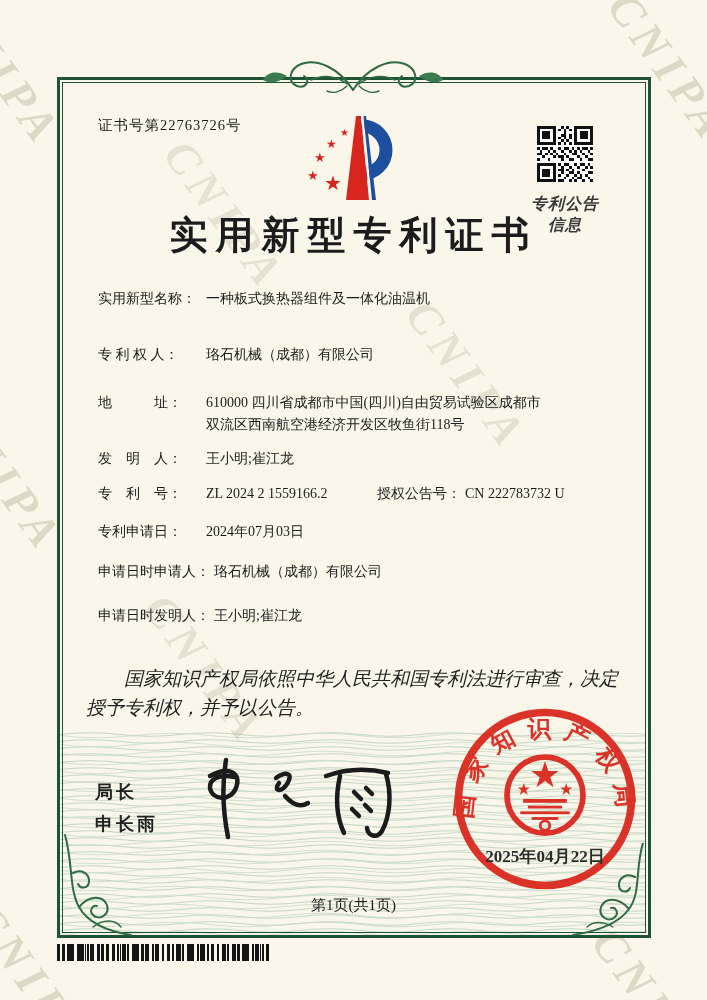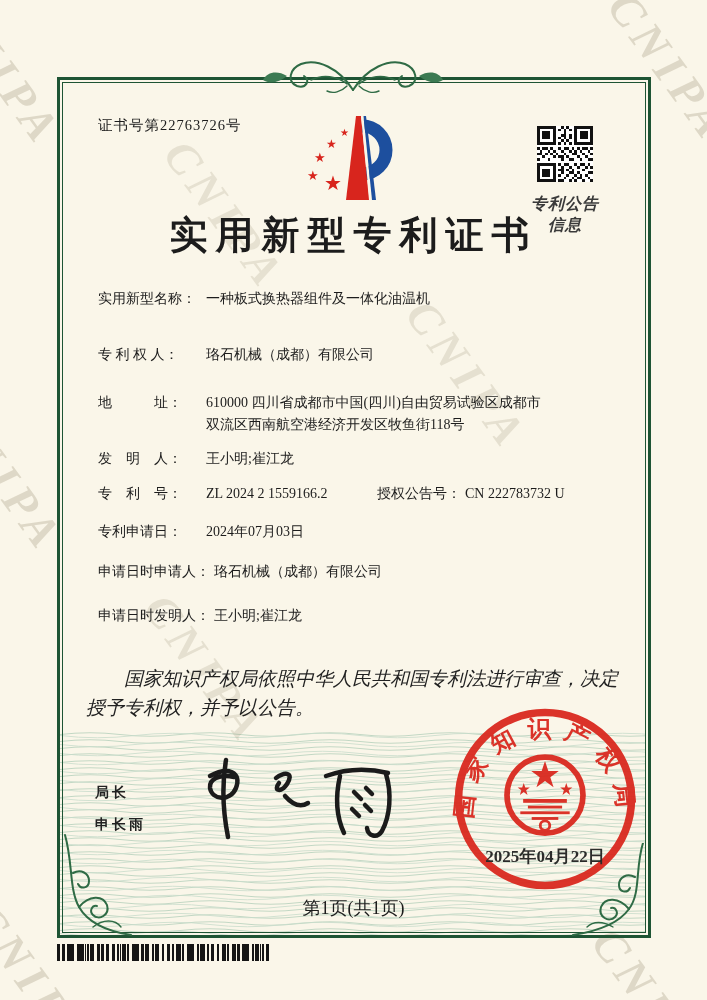--- a/index.html
+++ b/index.html
@@ -26,32 +26,32 @@
   .val{margin-left:4px;}
   .addr{display:flex;}
   .addr .val{width:345px;}
   .pairR{position:absolute;left:279px;top:0;}
   
   .legal{position:absolute;left:86px;top:664px;width:540px;font-size:19px;line-height:29px;
          font-style:italic;z-index:3;color:#222;}
   .legal .l1{text-indent:2em;}
   
   .sigblock{position:absolute;left:95px;top:776px;font-family:"Liberation Sans","DejaVu Sans",sans-serif;
-            font-size:14px;font-weight:600;line-height:32px;letter-spacing:3px;z-index:4;color:#222;}
+            font-size:18px;font-weight:600;line-height:32px;letter-spacing:3px;z-index:4;color:#222;}
   .sigsvg{position:absolute;left:188px;top:744px;z-index:4;}
   
   .seal{position:absolute;left:450px;top:704px;z-index:5;}
   
   .waves{position:absolute;left:60px;top:731px;width:585px;height:206px;z-index:0;}
   
   .orn-top{position:absolute;left:251px;top:50px;z-index:3;}
   .orn-bl{position:absolute;left:59px;top:833px;z-index:3;}
   .orn-br{position:absolute;left:567px;top:843px;z-index:3;}
   
-  .pagefoot{position:absolute;left:57px;right:57px;top:896px;text-align:center;font-size:18px;z-index:3;}
+  .pagefoot{position:absolute;left:57px;right:57px;top:896px;text-align:center;font-size:15px;z-index:3;}
   .barcode{position:absolute;left:57px;top:944px;width:212px;height:17px;z-index:3;
     background:
       repeating-linear-gradient(90deg,#151515 0 2px,rgba(0,0,0,0) 2px 5px),
       repeating-linear-gradient(90deg,#151515 0 1px,rgba(0,0,0,0) 1px 7px),
       repeating-linear-gradient(90deg,#151515 0 3px,rgba(0,0,0,0) 3px 11px);}
 </style>
 </head>
 <body>
 
 <svg class="waves" width="585" height="206">

